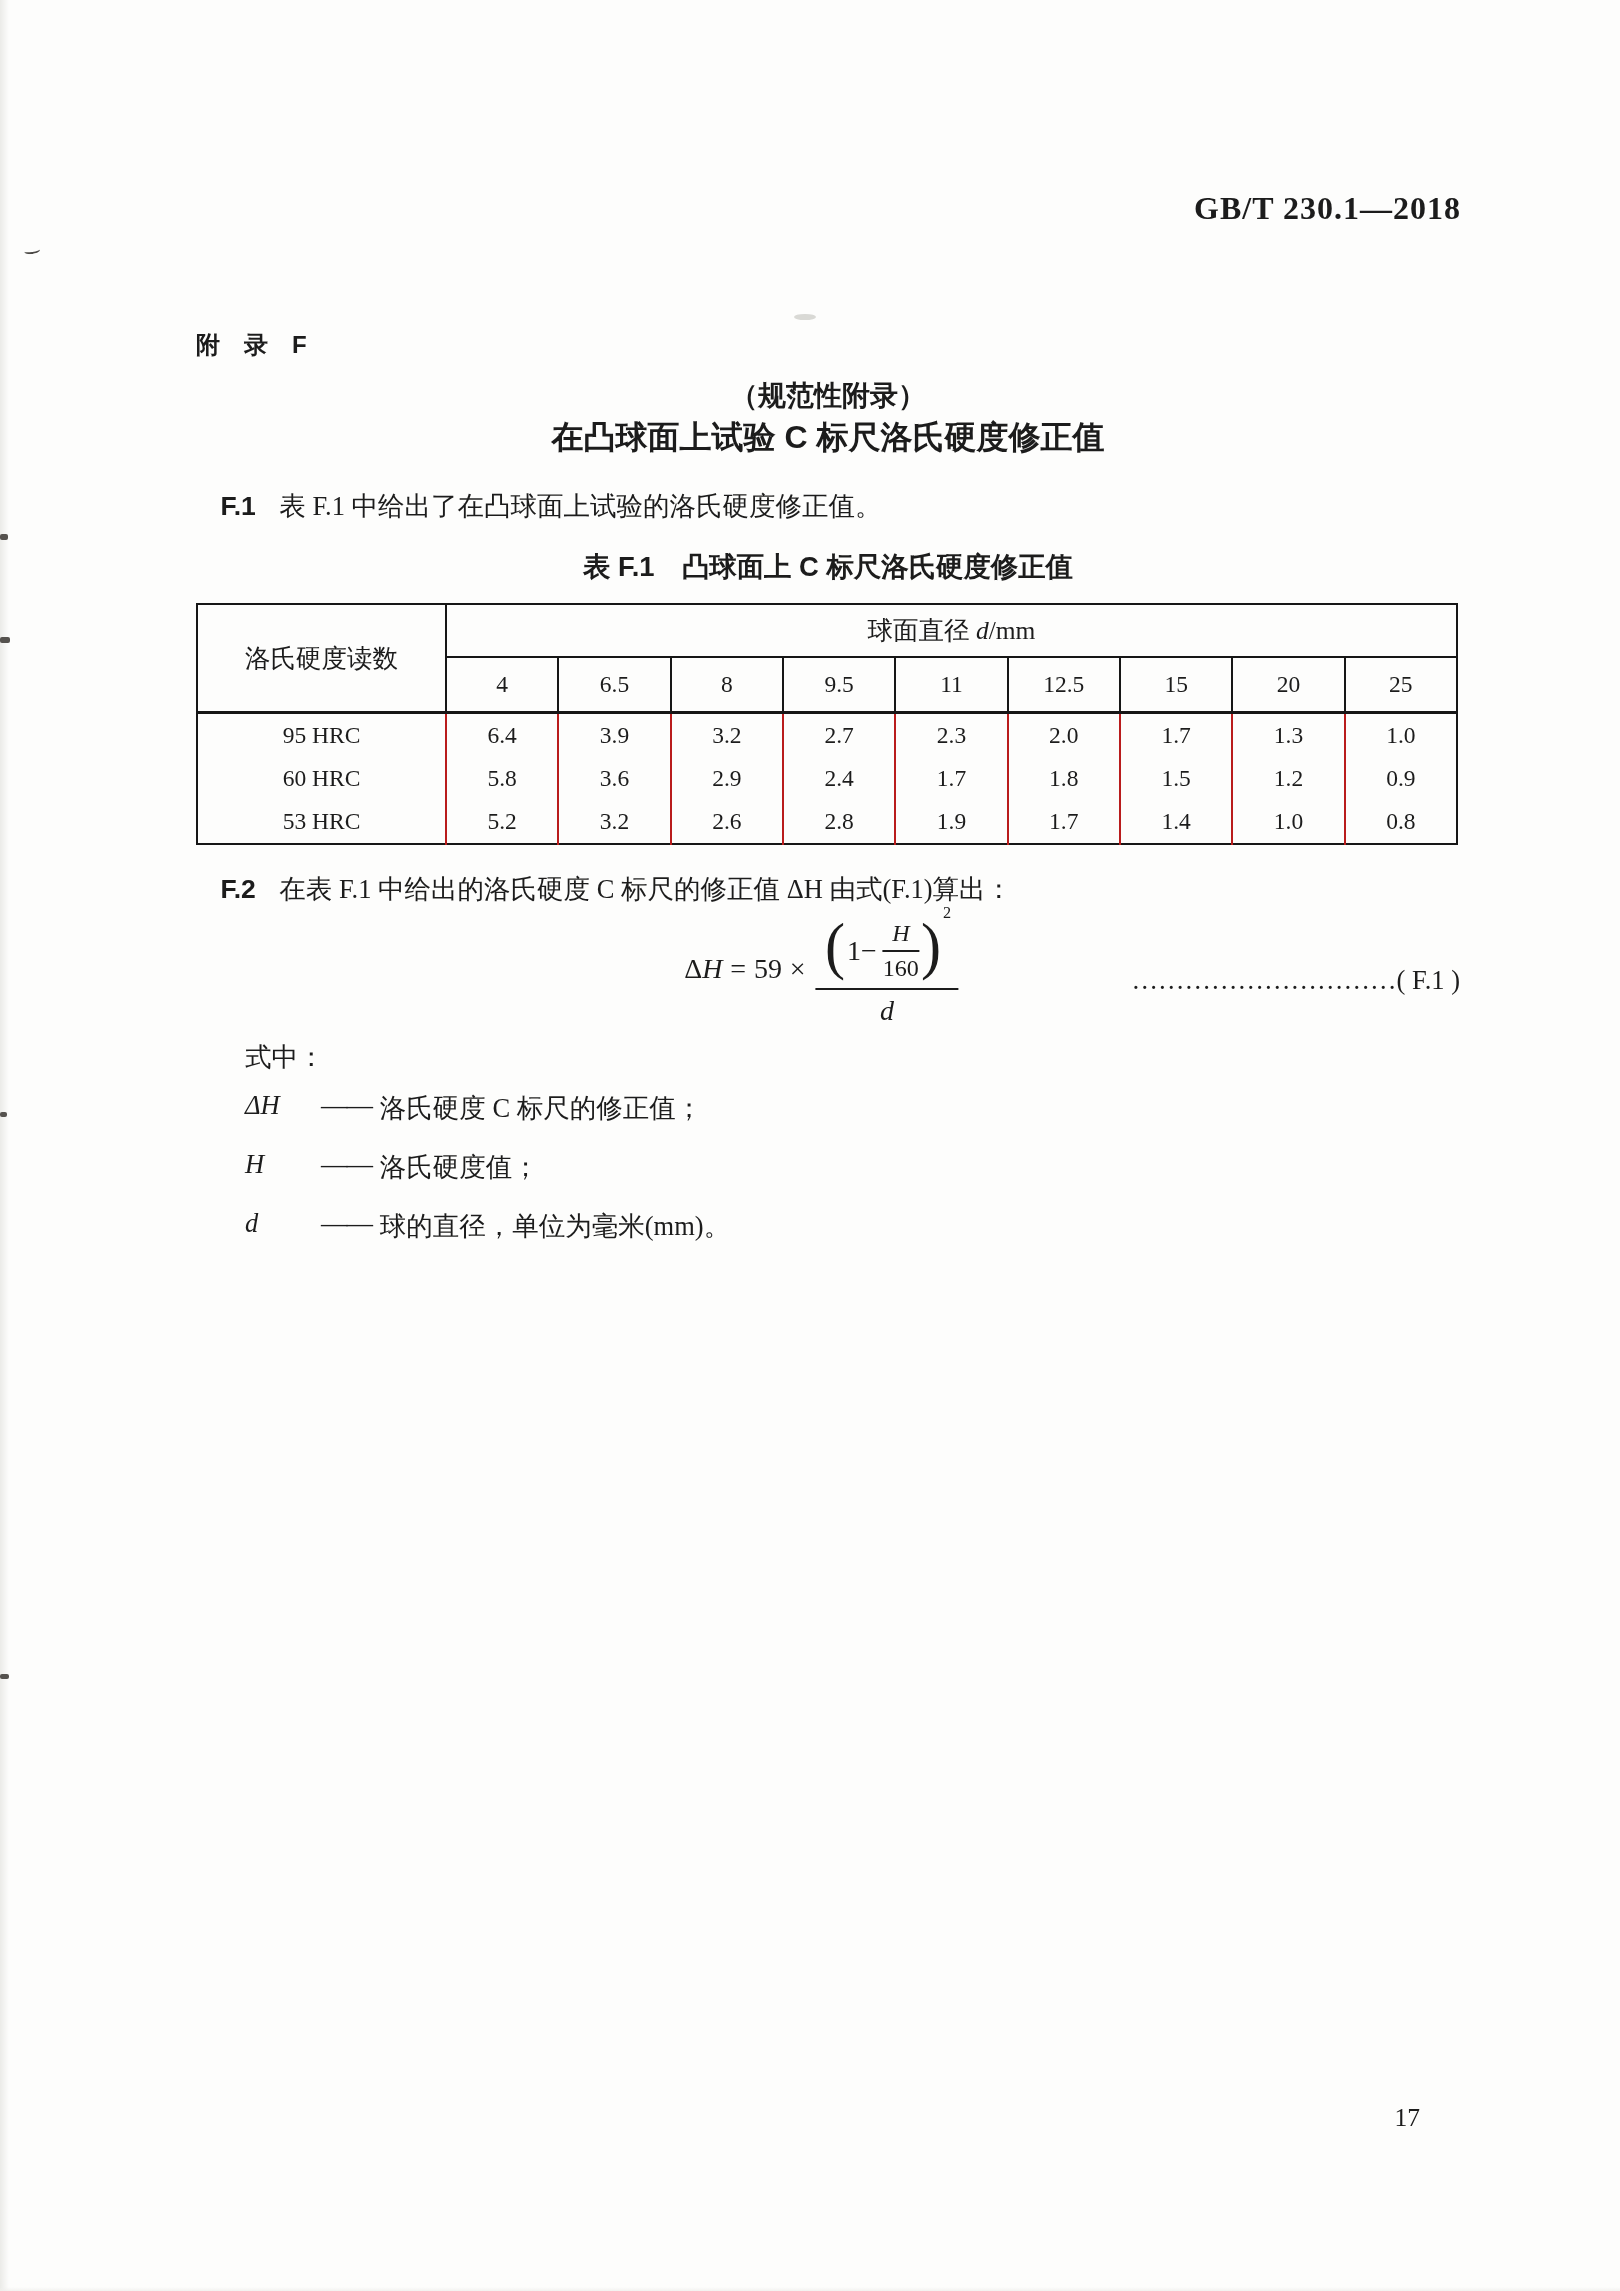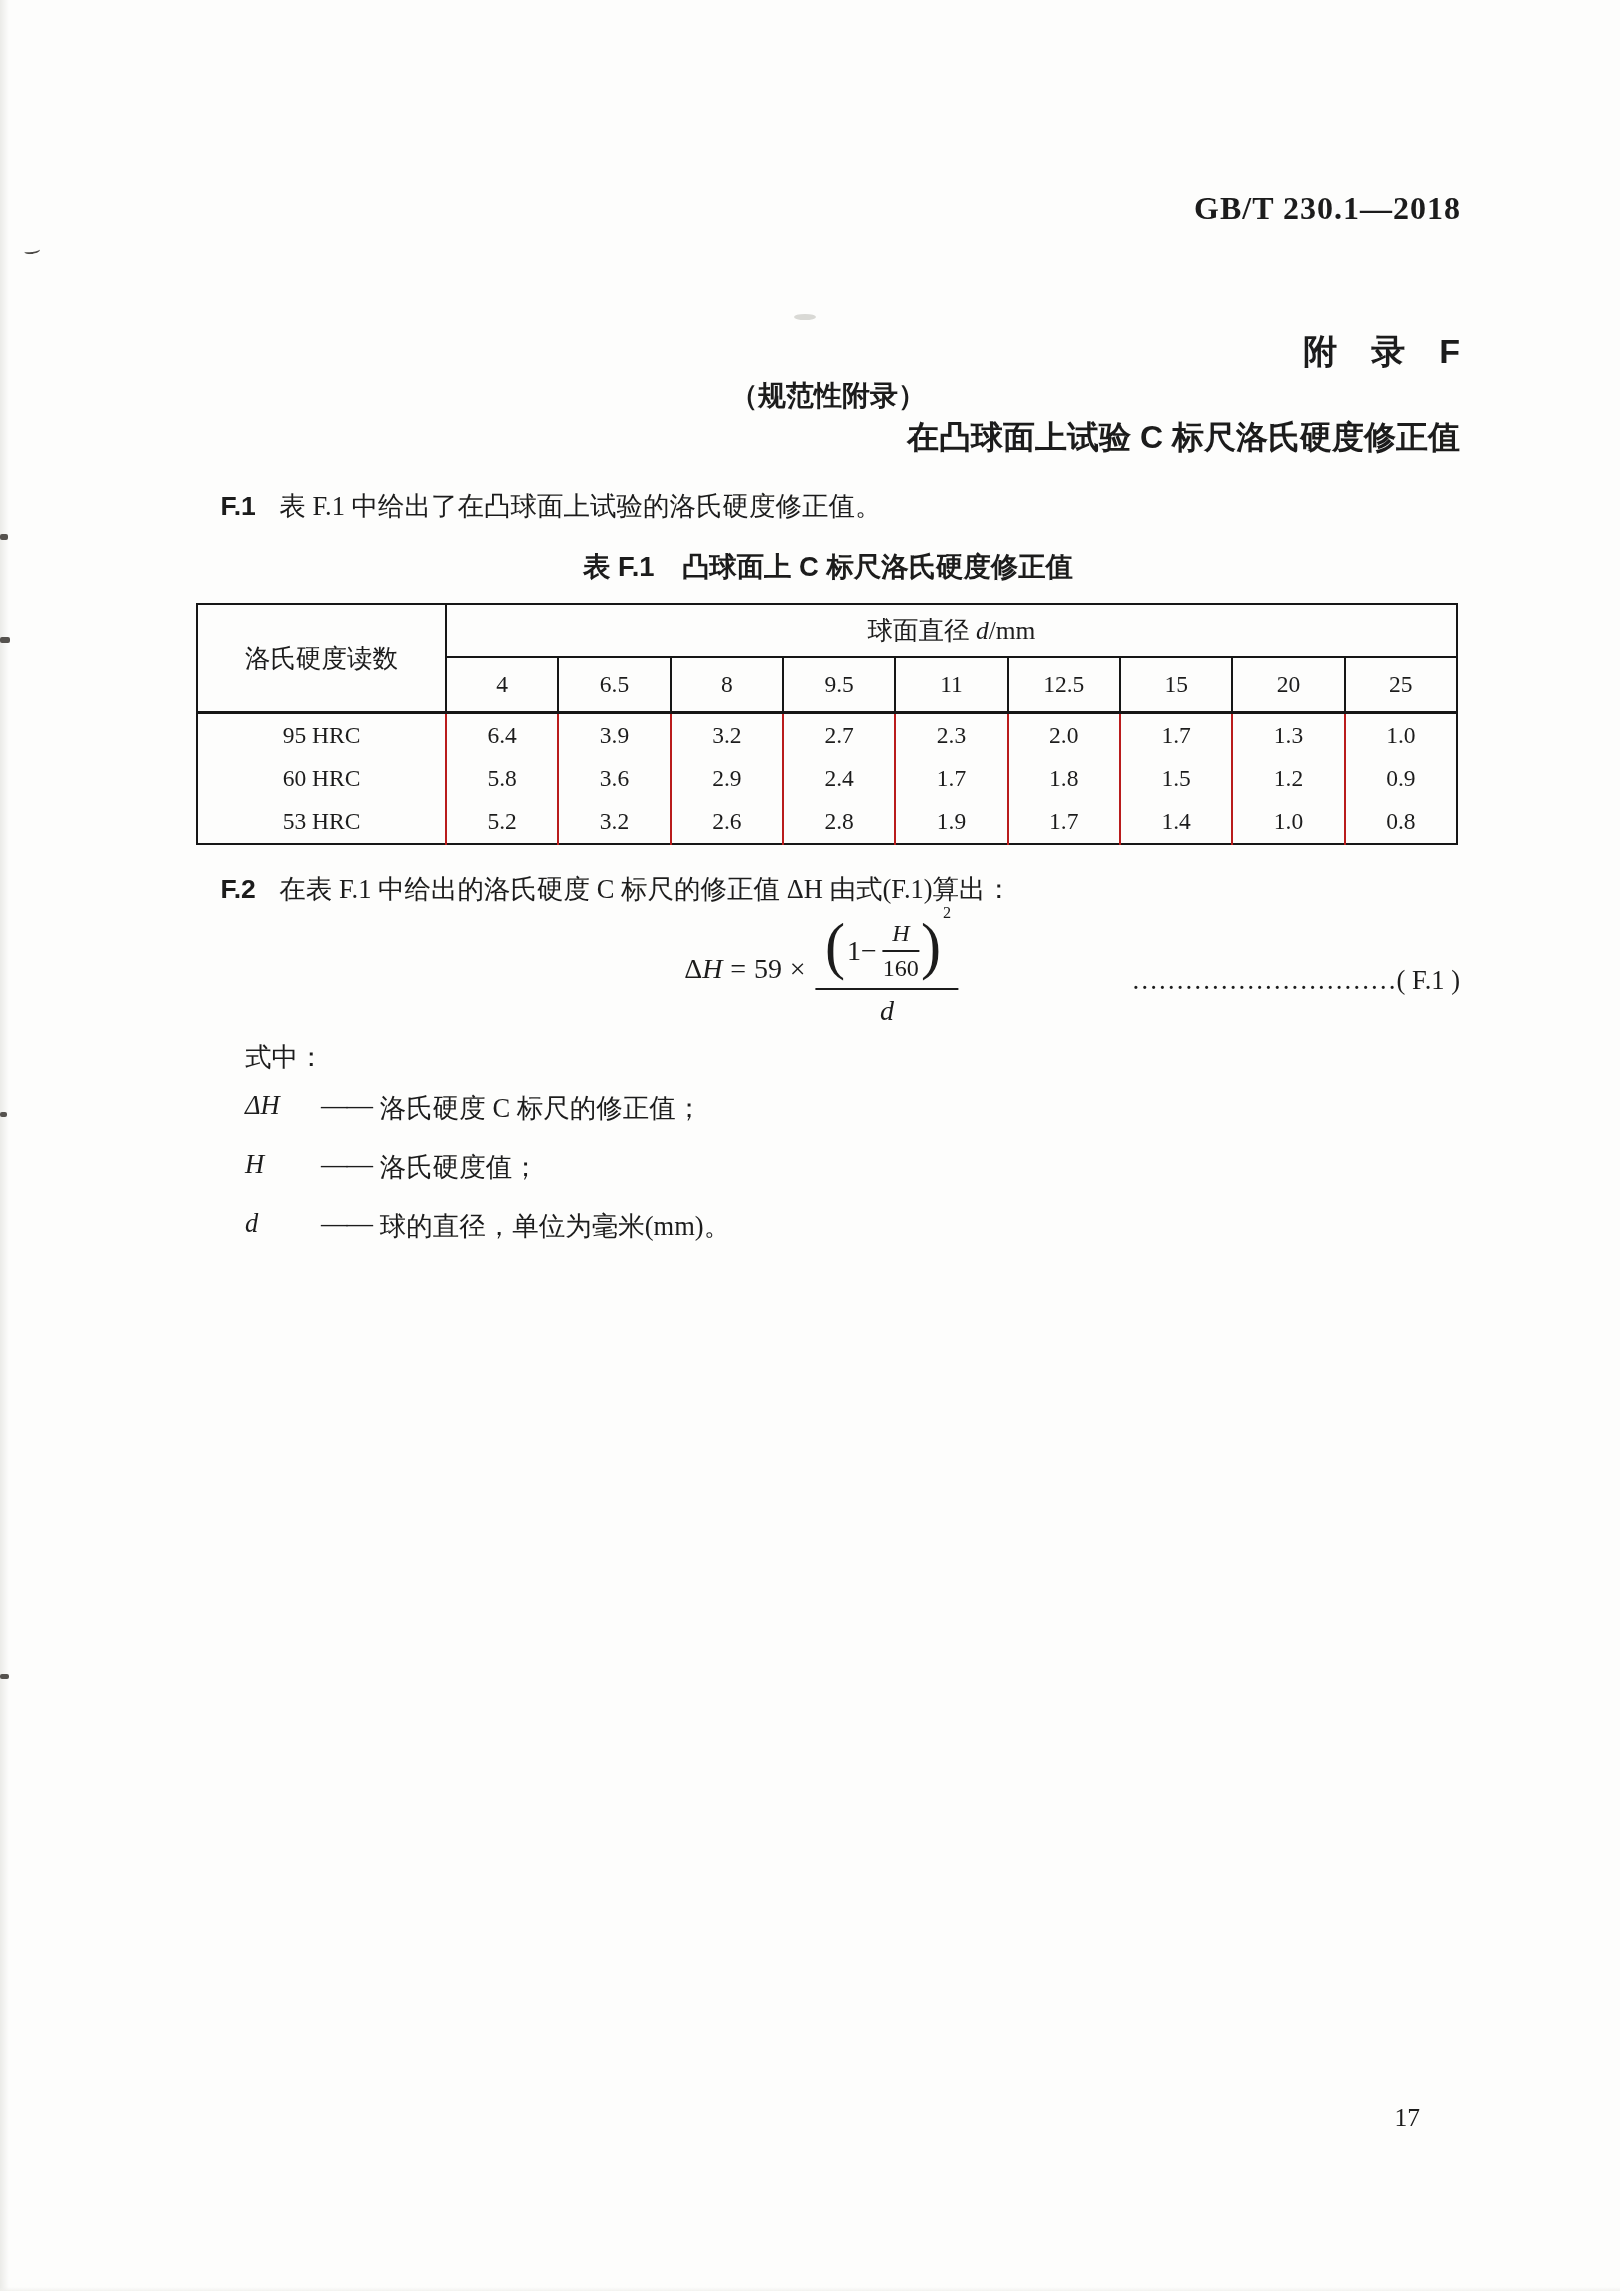--- a/index.html
+++ b/index.html
@@ -24,25 +24,25 @@
   .mark.m4 { left:0; top:1112px; width:6.9px; height:4.9px; }
   .mark.m5 { left:0; top:1674px; width:8.8px; height:4.9px; }
   .smudge { position:absolute; left:794px; top:314px; width:21.6px; height:5.9px;
     background:#c9c9c5; border-radius:50%; opacity:.7; }
 
   .doc-number { position:absolute; top:190px; right:159px;
     font-weight:700; font-size:32px; letter-spacing:1px;font-family:Liberation Serif, serif; }
 
   .content { position:absolute; left:196px; top:0; width:1264px; }
 
-  .title1 { position:absolute; top:329px; left:0; width:100%; text-align:right;
-    font-weight:700; font-size:34px; white-space:pre; }
+  .title1 { position:absolute; top:329px; left:0; width:100%; text-align:left;
+    font-weight:700; font-size:24px; white-space:pre; }
   .title2 { position:absolute; top:377px; left:0; width:100%; text-align:center;
     font-weight:700; font-size:28px; }
-  .title3 { position:absolute; top:416px; left:0; width:100%; text-align:right;
+  .title3 { position:absolute; top:416px; left:0; width:100%; text-align:center;
     font-weight:700; font-size:32px; }
 
   .para { position:absolute; left:24.5px; font-size:26.5px; white-space:nowrap; }
   .para-f1 { top:488px; }
   .para-f2 { top:871px; }
   .plabel { font-family:"Liberation Sans","DejaVu Sans",sans-serif;
     font-weight:700; margin-right:23.5px; font-size:26.5px; }
 
   .caption { position:absolute; top:549px; left:0; width:100%; text-align:center;
     font-weight:700; font-size:27.4px; }

